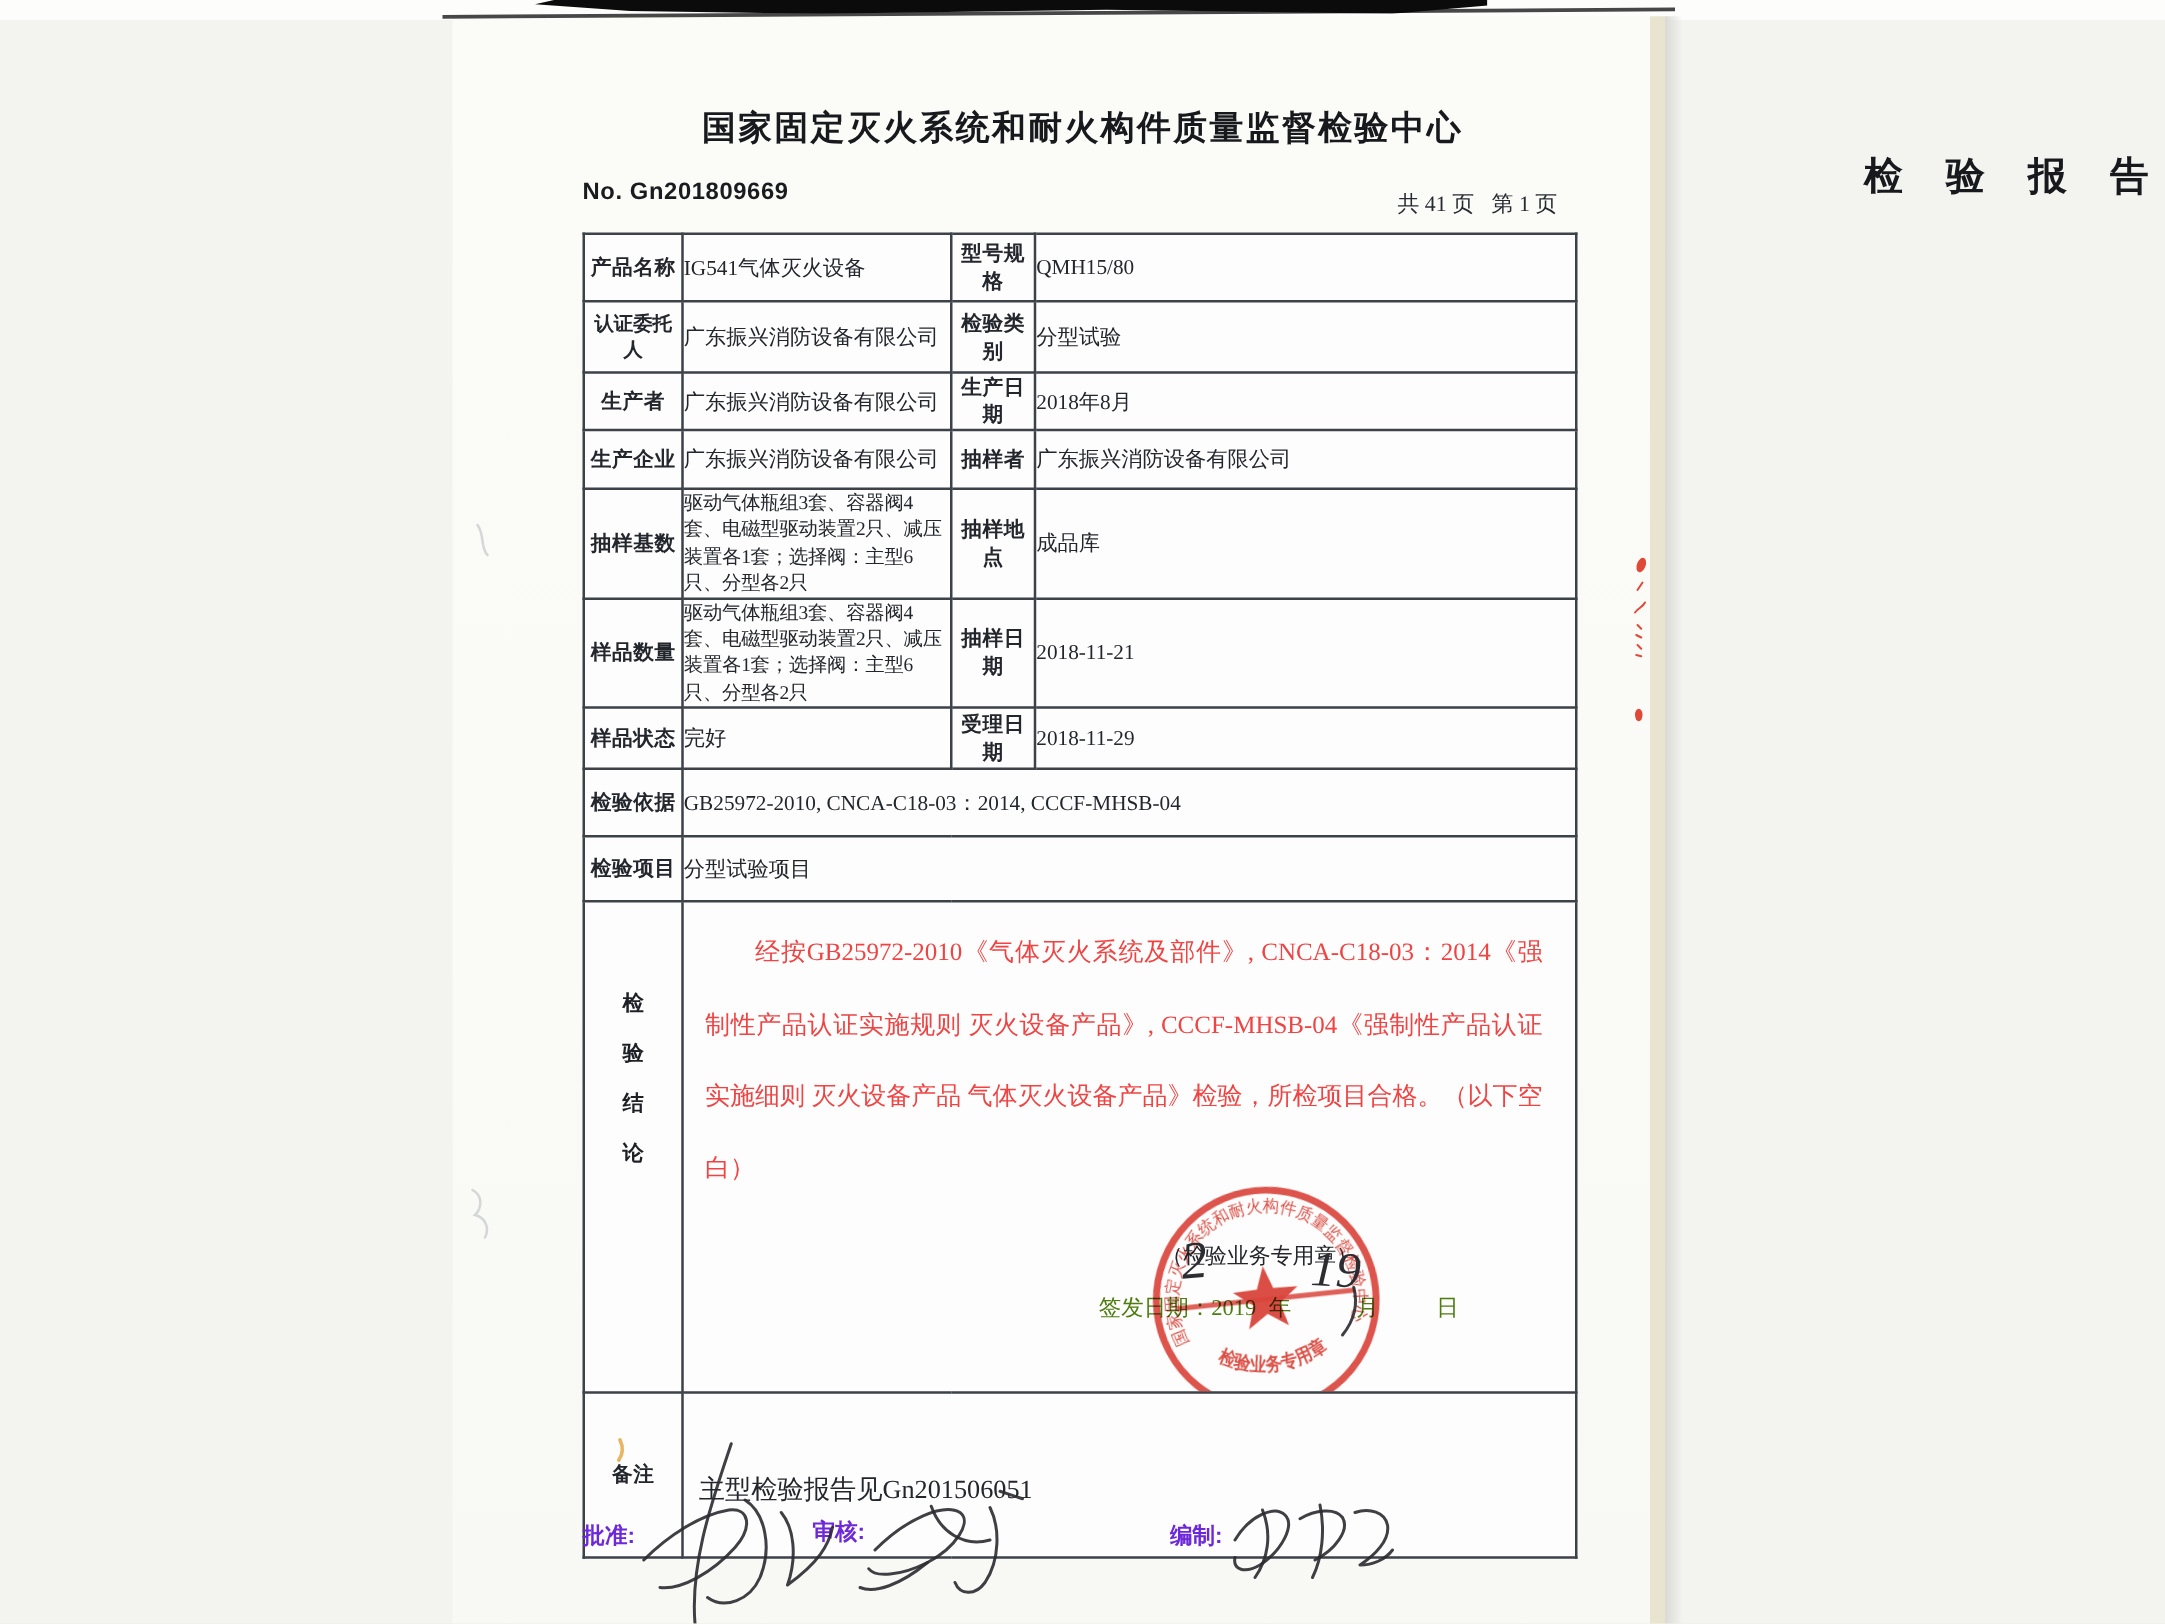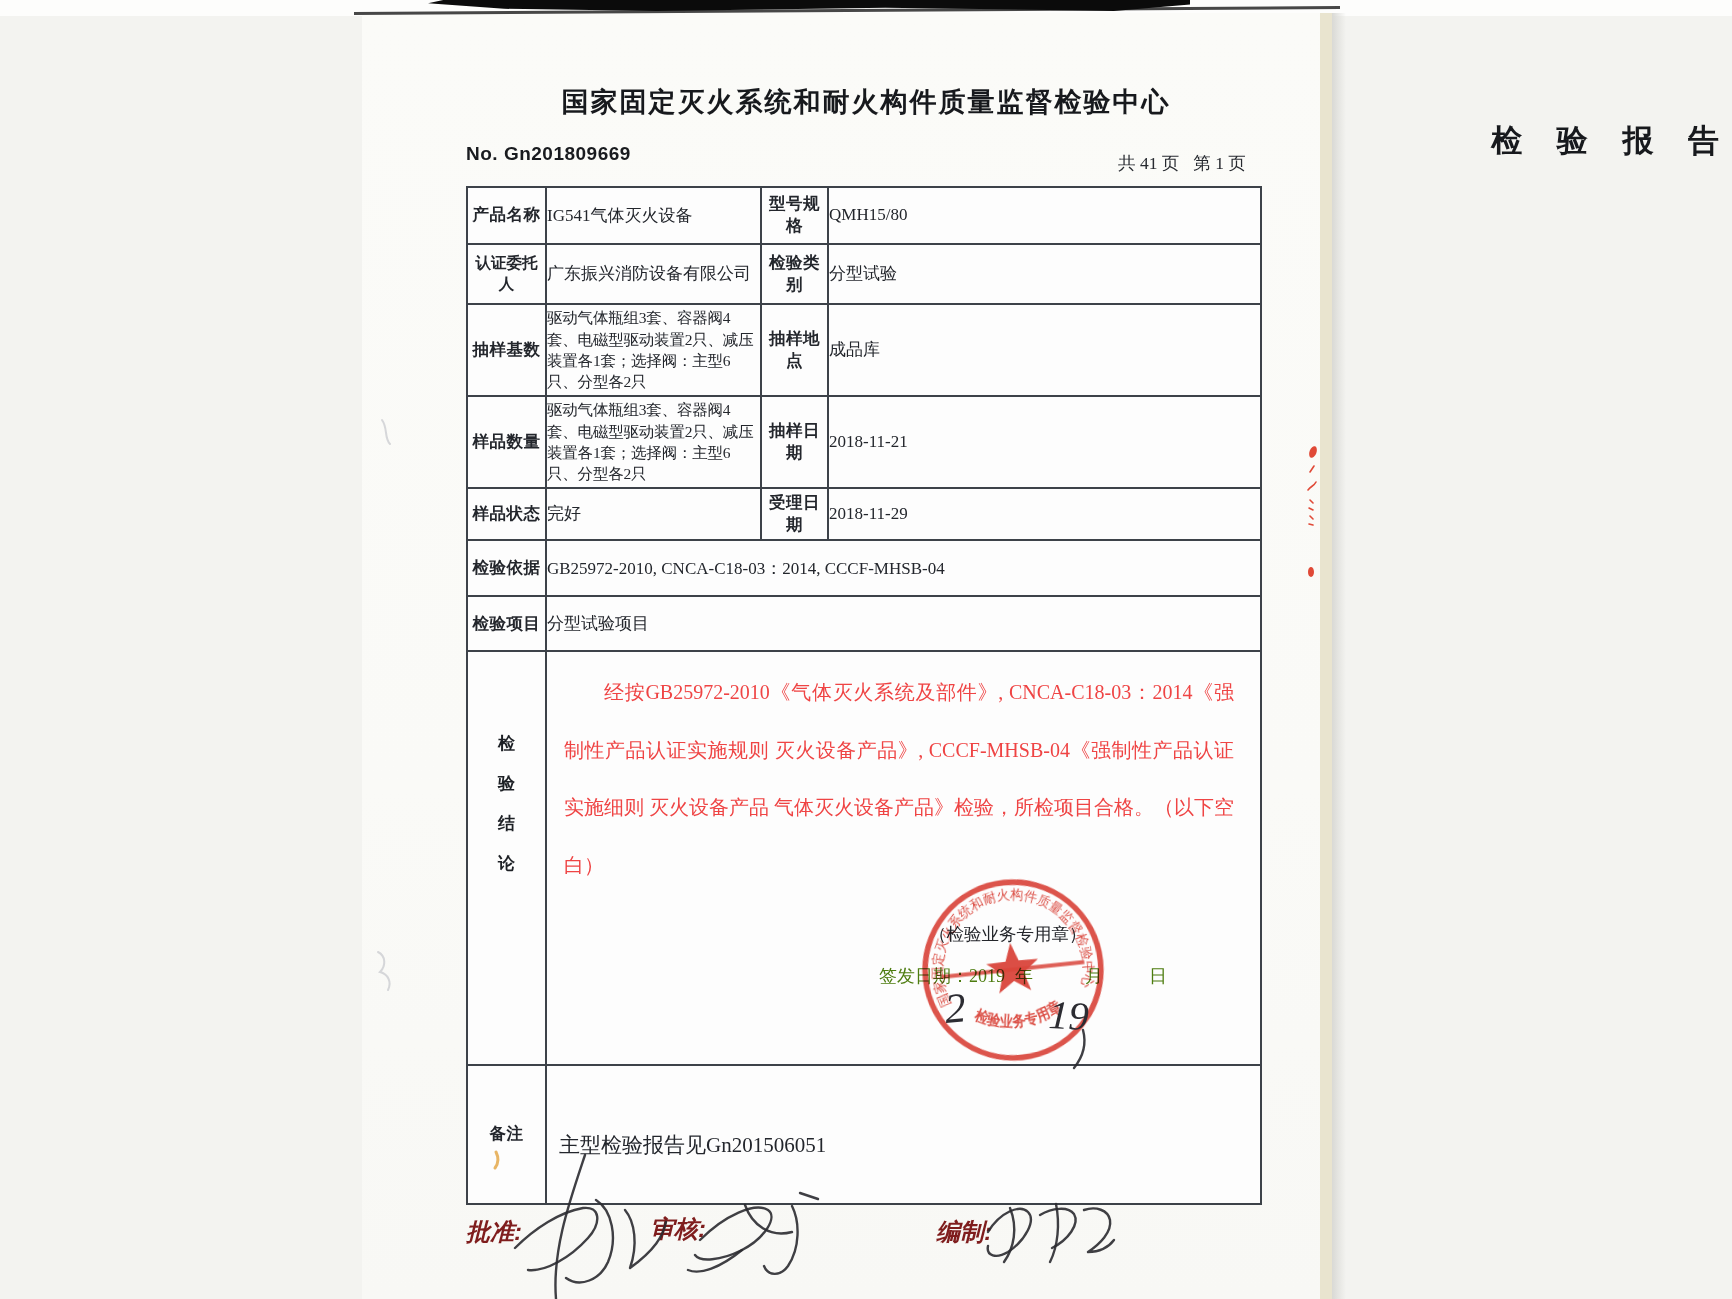--- a/index.html
+++ b/index.html
@@ -58,21 +58,21 @@
   .date-line .g1{margin-left:10px;} .date-line .g2{margin-left:52px;}
   .date-line .g3{margin-left:46px;}
 
   
   #stamp{position:absolute;left:368px;top:220px;width:196px;height:196px;
       mix-blend-mode:multiply;opacity:.92;transform:rotate(-6deg);filter:blur(.3px);}
   #stamp text{fill:#d8352a;font-family:"Liberation Sans","DejaVu Sans",sans-serif;}
 
   
   .foot-label{font-family:"Liberation Sans","DejaVu Sans",sans-serif;font-weight:700;
-      font-size:24px;color:#7f1d1d;font-style:italic;}
+      font-size:18px;color:#6d28d9;}
   #approve-label{left:466px;top:1216px;} #review-label{left:650px;top:1213px;}
   #compile-label{left:936px;top:1216px;}
 
   #ink-overlay{left:0;top:0;width:1732px;height:1299px;pointer-events:none;}
   .sig{stroke:#2a2a30;stroke-width:2.4;fill:none;stroke-linecap:round;
       stroke-linejoin:round;opacity:.9;}
   .hw{font-family:"Liberation Serif","DejaVu Serif",serif;font-style:italic;
       fill:#2c2c32;}
   .redmark{fill:#e04937;} .redstroke{stroke:#e04937;fill:none;stroke-width:1.6;
       stroke-linecap:round;}
@@ -110,20 +110,32 @@
       <td class="lbl">产品名称</td>
       <td class="val">IG541气体灭火设备</td>
       <td class="lbl">型号规格</td>
       <td class="val">QMH15/80</td>
     </tr>
     <tr style="height:57px">
       <td class="lbl" style="letter-spacing:0;font-size:15.5px">认证委托人</td>
       <td class="val">广东振兴消防设备有限公司</td>
       <td class="lbl">检验类别</td>
       <td class="val">分型试验</td>
+    </tr>
+    <tr style="height:46px">
+      <td class="lbl">生产者</td>
+      <td class="val">广东振兴消防设备有限公司</td>
+      <td class="lbl">生产日期</td>
+      <td class="val">2018年8月</td>
+    </tr>
+    <tr style="height:47px">
+      <td class="lbl">生产企业</td>
+      <td class="val">广东振兴消防设备有限公司</td>
+      <td class="lbl">抽样者</td>
+      <td class="val">广东振兴消防设备有限公司</td>
     </tr>
     <tr style="height:70px">
       <td class="lbl">抽样基数</td>
       <td class="val small">驱动气体瓶组3套、容器阀4套、电磁型驱动装置2只、减压装置各1套；选择阀：主型6只、分型各2只</td>
       <td class="lbl">抽样地点</td>
       <td class="val">成品库</td>
     </tr>
     <tr style="height:65px">
       <td class="lbl">样品数量</td>
       <td class="val small">驱动气体瓶组3套、容器阀4套、电磁型驱动装置2只、减压装置各1套；选择阀：主型6只、分型各2只</td>

